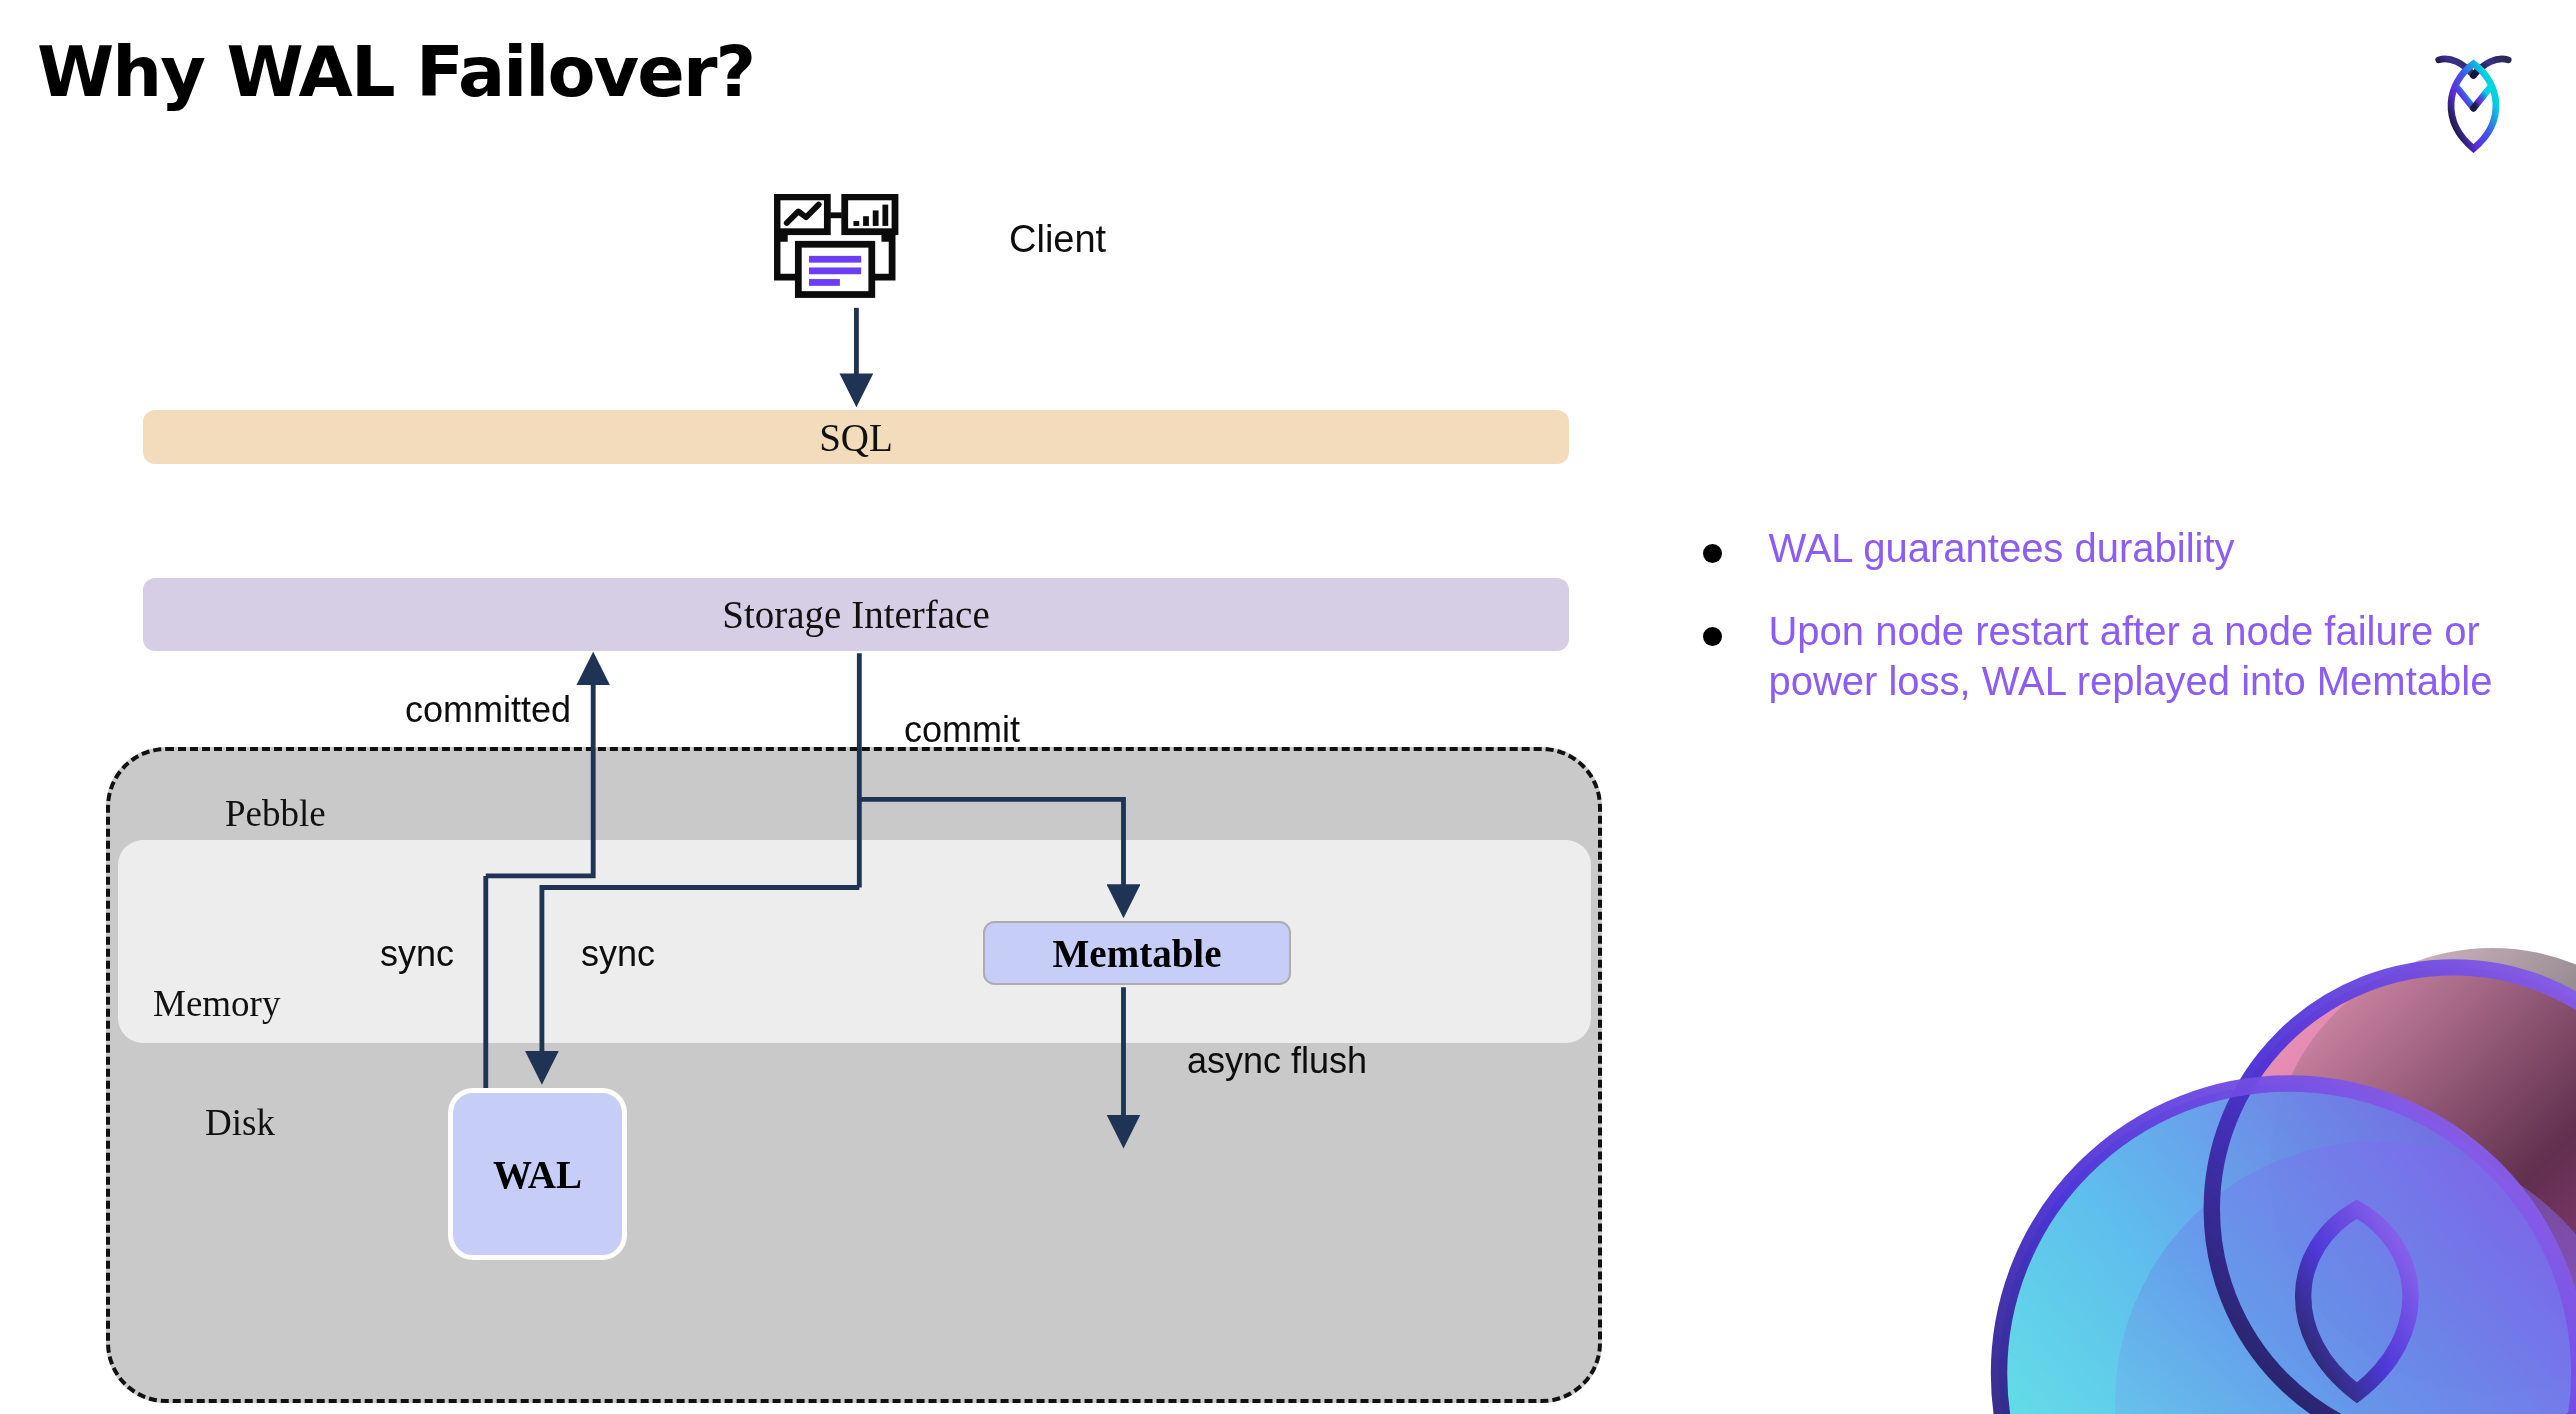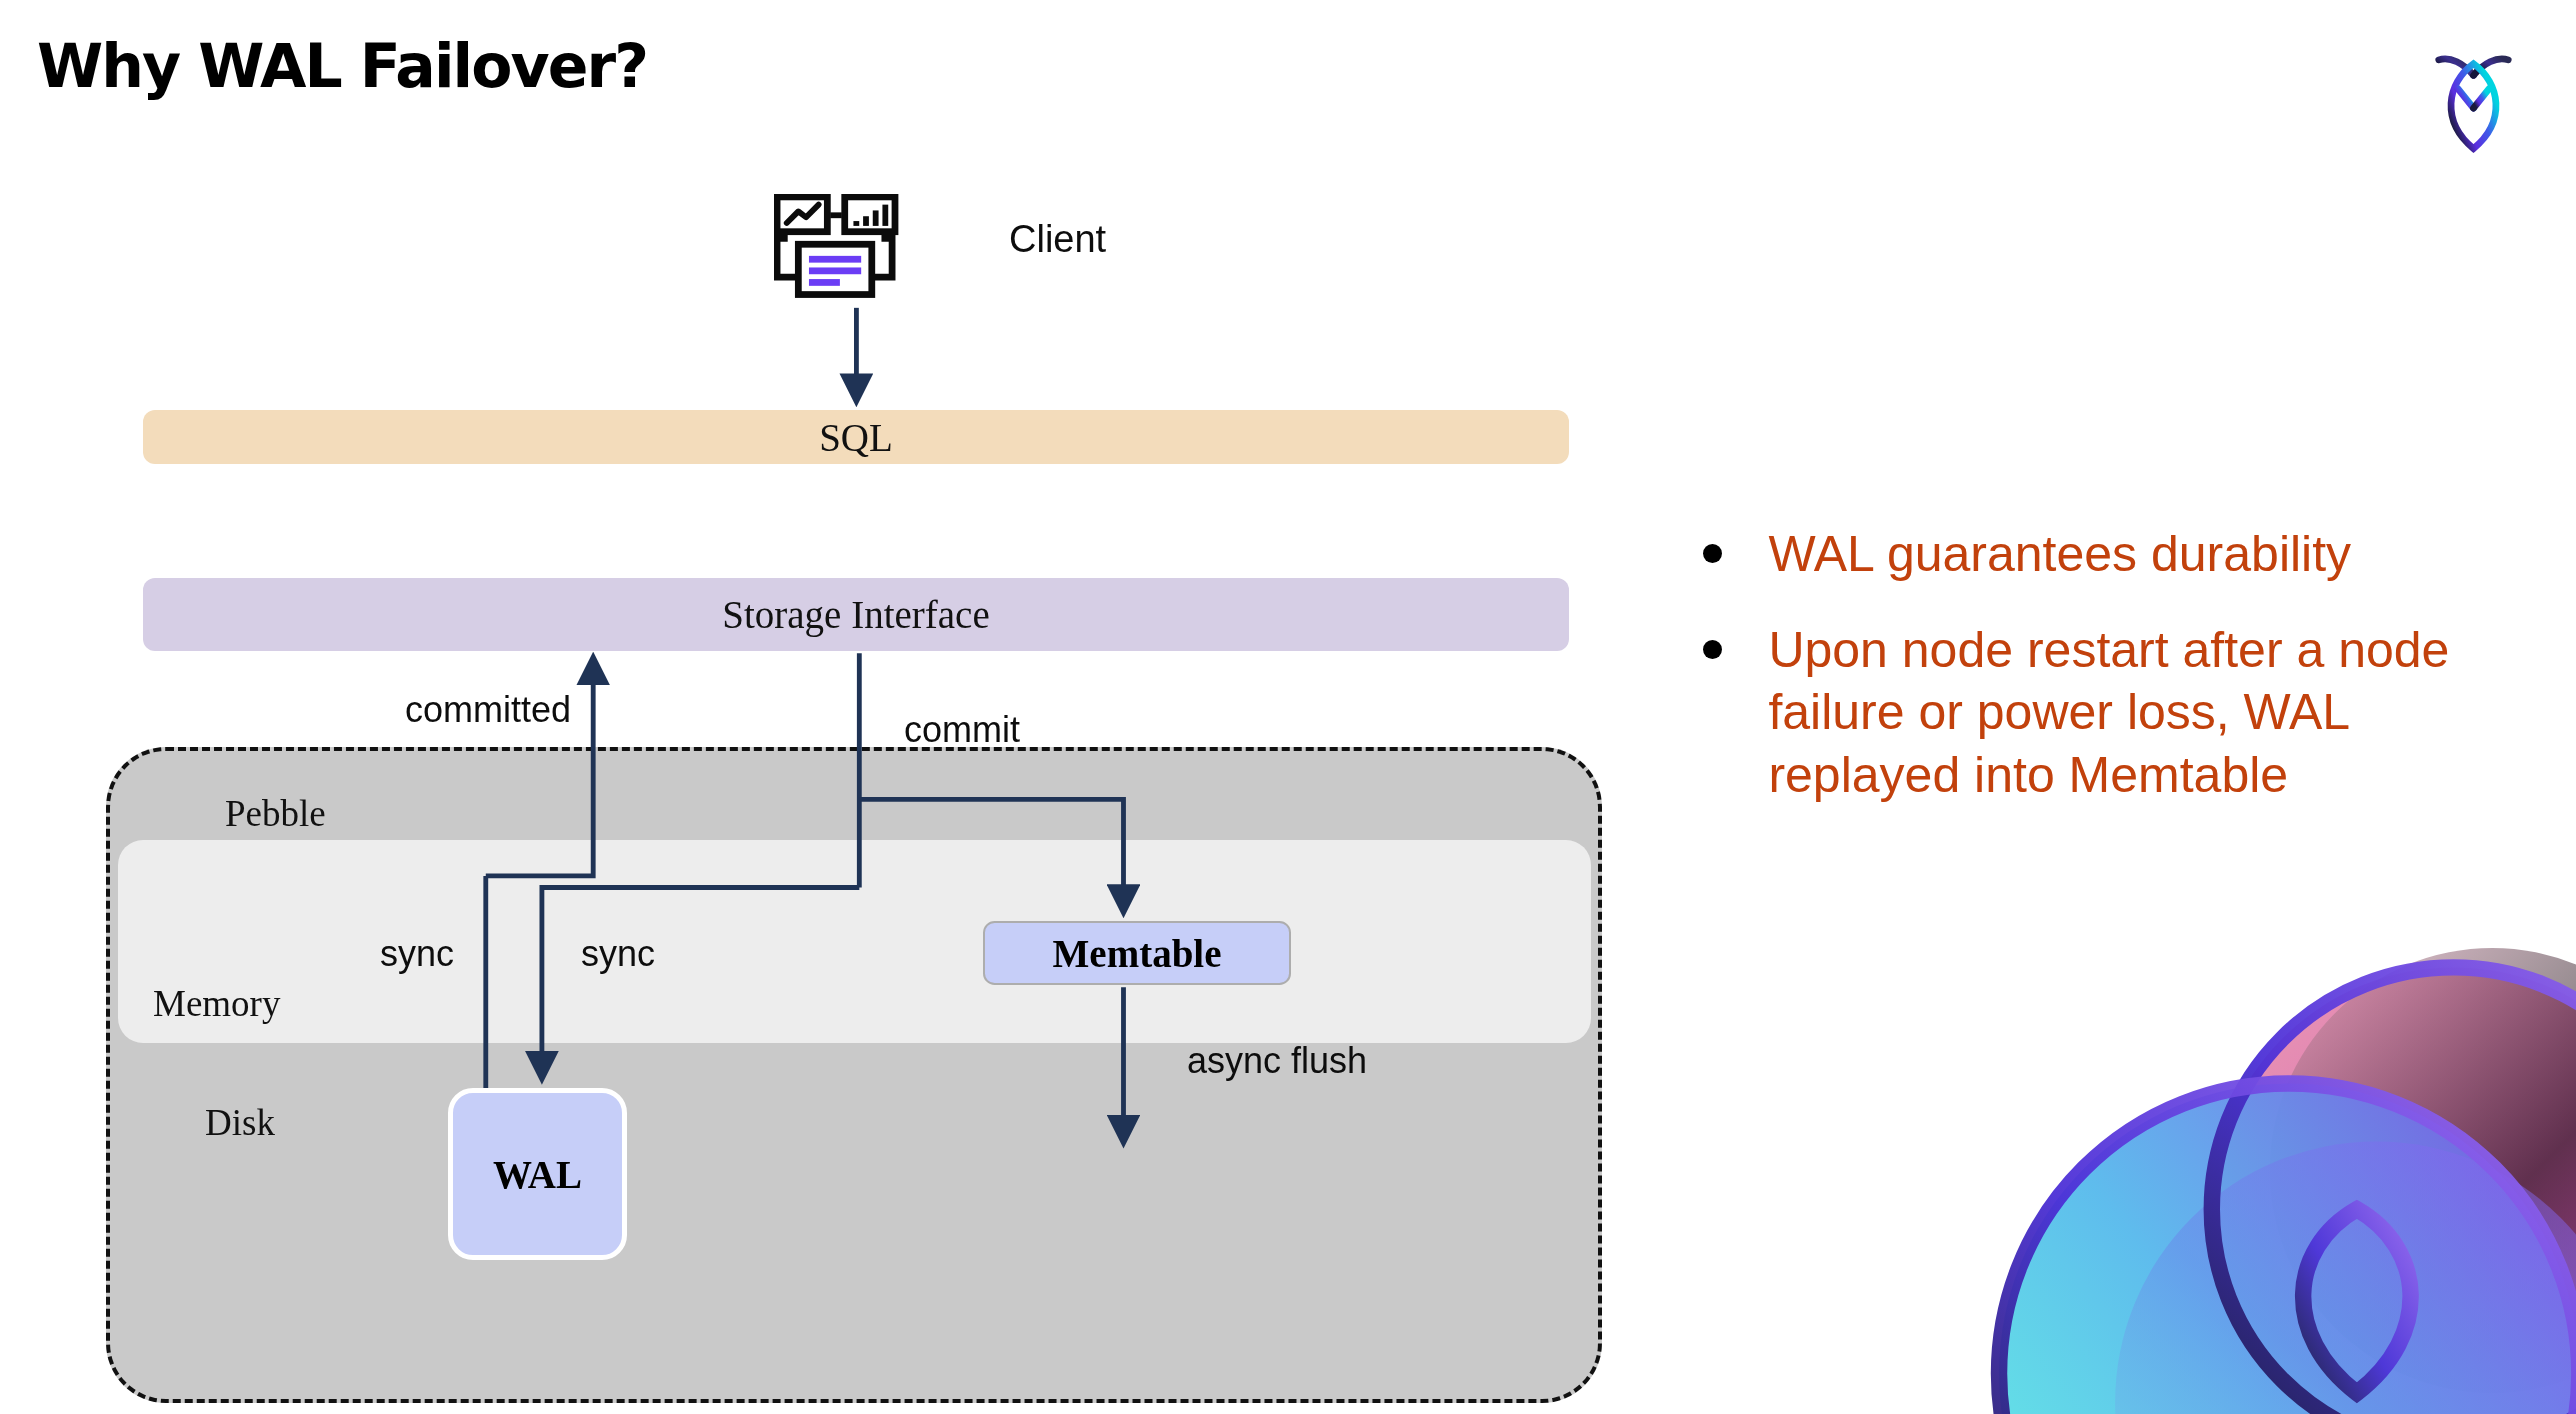--- a/index.html
+++ b/index.html
@@ -17,21 +17,21 @@
     font-family: "Liberation Sans", sans-serif;
   }
 
   
   #slide-title {
     position: absolute;
     left: 37px;
     top: 31px;
     font-family: "DejaVu Sans", sans-serif;
     font-weight: 700;
-    font-size: 60px;
+    font-size: 70px;
     letter-spacing: -1.9px;
     color: #000000;
     white-space: nowrap;
   }
 
   
   #brand-logo {
     position: absolute;
     left: 2406px;
     top: 29px;
@@ -195,23 +195,23 @@
   .bullet-marker {
     flex: 0 0 auto;
     width: 19.4px;
     height: 19.4px;
     border-radius: 50%;
     background: #000000;
     margin-top: 21px;
     margin-right: 46px;
   }
   .bullet-text {
-    font-size: 50px;
+    font-size: 40px;
     line-height: 1.25;
-    color: #c2410c;
+    color: #8b5cf6;
   }
 </style>
 </head>
 <body>
 
 <div id="slide">
 
   <div id="slide-title">Why WAL Failover?</div>
 
   <div id="brand-logo">

